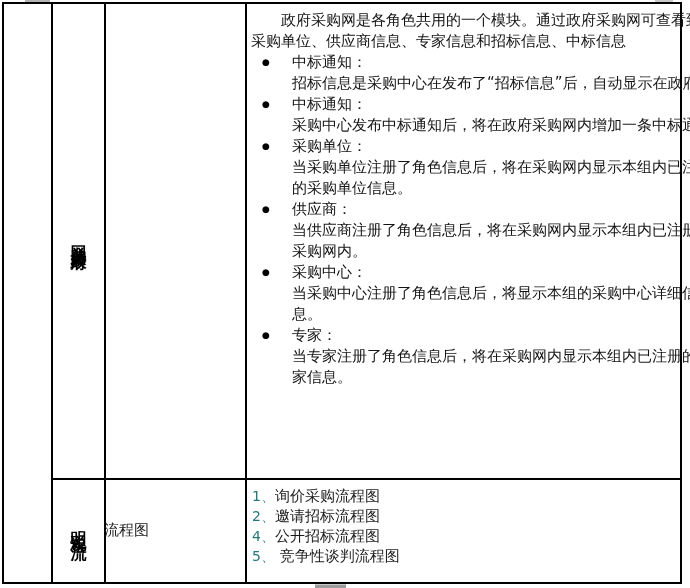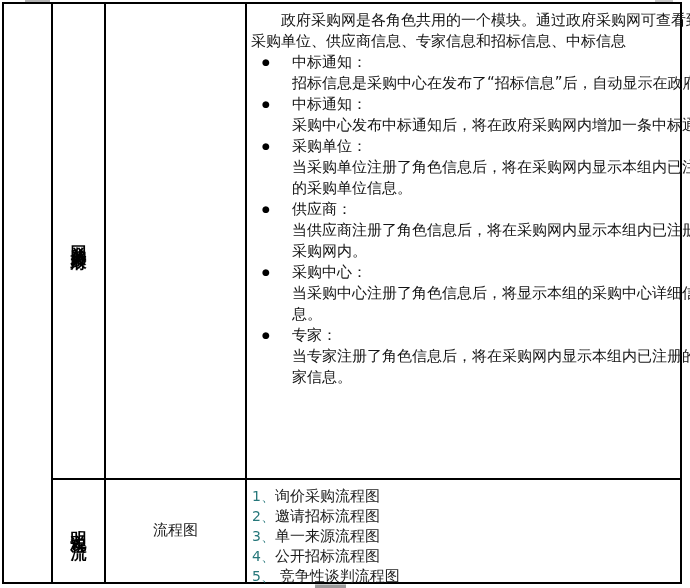--- a/index.html
+++ b/index.html
@@ -32,21 +32,21 @@
   .line{position:relative;height:21px;white-space:nowrap;}
   .line.indent{padding-left:32px;}
   .line.plain{padding-left:2px;}
   .line.sub{padding-left:43px;}
   .line.bullet{padding-left:43px;}
   .dot{
     position:absolute;left:13px;top:0;font-size:9px;line-height:21px;color:#000;
   }
   .flowchart-cell{
     position:absolute;left:100px;top:476px;width:143px;height:100px;
-    display:flex;align-items:center;justify-content:center;
+    display:flex;align-items:center;
     font-size:15px;color:#1a1a1a;
   }
   .flowlist{
     position:absolute;left:245px;top:476px;width:431px;height:100px;
     padding-top:8px;font-size:15px;line-height:17px;color:#1c1c1c;
   }
   .flow-line{padding-left:3px;height:20px;white-space:pre;}
   .flow-num{color:#26777a;font-size:14px;}
   
   .frag{position:absolute;background:#b3b3b3;}
@@ -95,17 +95,16 @@
     <span class="vtext squeeze">流程说明</span>
   </div>
 
   <div class="flowchart-cell">
     <span>流程图</span>
   </div>
 
   <div class="flowlist">
     <div class="flow-line"><span class="flow-num">1、</span><span>询价采购流程图</span></div>
     <div class="flow-line"><span class="flow-num">2、</span><span>邀请招标流程图</span></div>
-    <div class="flow-line"><span class="flow-num">3、</span><span>单一来源流程图</span></div>
     <div class="flow-line"><span class="flow-num">4、</span><span>公开招标流程图</span></div>
     <div class="flow-line"><span class="flow-num">5、</span><span> 竞争性谈判流程图</span></div>
   </div>
 </div>
 
 </body></html>

